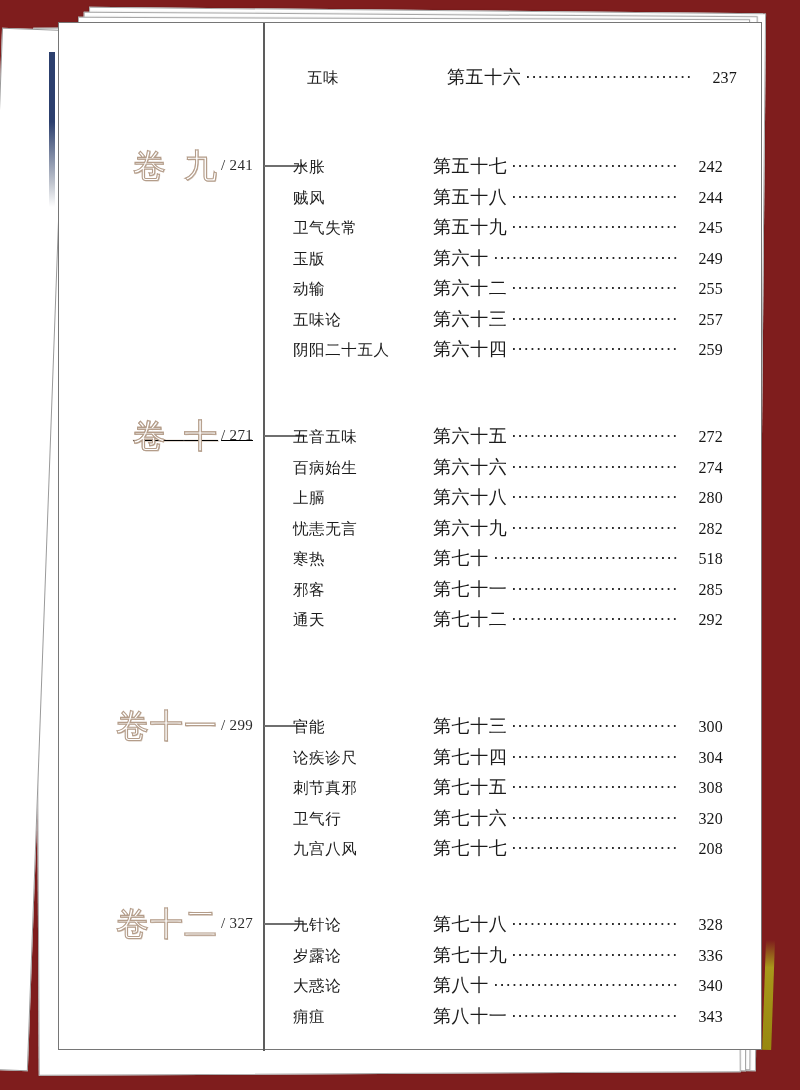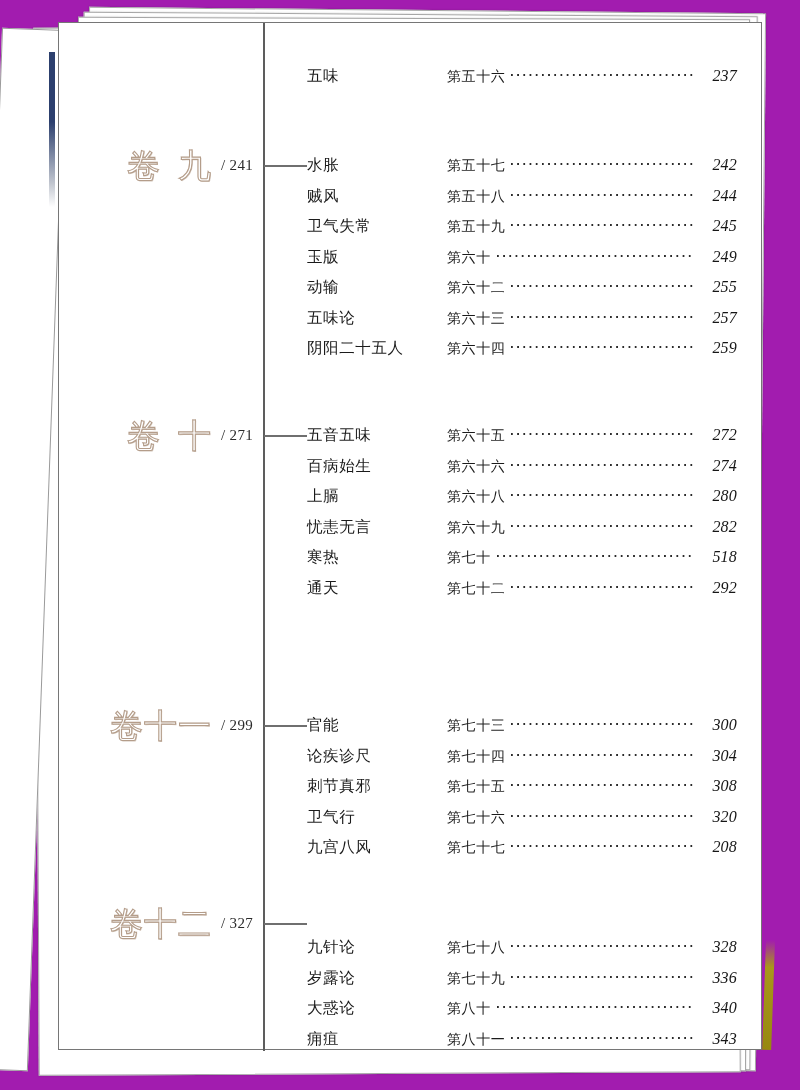--- a/index.html
+++ b/index.html
@@ -11,21 +11,21 @@
     width: 800px;
     height: 1090px;
     overflow: hidden;
     font-family: "Liberation Serif", "DejaVu Serif", serif;
   }
 
   #stage {
     position: relative;
     width: 800px;
     height: 1090px;
-    background: #a21caf;
+    background: #7f1d1d;
   }
 
   
   .sheet {
     position: absolute;
     background: #ffffff;
     border: 1px solid #a6a6a6;
     box-shadow: 0 0 2px rgba(0,0,0,0.22);
   }
   .sheet-r1 { left: 84px;  top: 10px;  width: 675px; height: 1056px; transform: rotate(0.55deg); }
@@ -127,48 +127,48 @@
     text-shadow:
        0.7px 0.7px 0 rgba(175,152,131,0.55),
       -0.4px -0.4px 0 rgba(214,199,184,0.7);
     vertical-align: middle;
   }
   .vol-title .wide-gap { letter-spacing: 18px; }
   .vol-page {
     font-family: "Liberation Serif", "DejaVu Serif", serif;
     font-size: 15px;
     color: #2b2b2b;
-    margin-left: 9px;
+    margin-left: 3px;
     vertical-align: middle;
     letter-spacing: 0.3px;
   }
 
   
   .entries {
     position: absolute;
-    left: 248px;
+    left: 234px;
     width: 430px;
   }
   .entry {
     display: flex;
     align-items: baseline;
     height: 30.5px;
     white-space: nowrap;
   }
   .entry-title {
     width: 140px;
     flex: 0 0 140px;
     font-family: "DejaVu Serif", "Liberation Serif", serif;
     font-size: 15.5px;
     color: #1b1b1b;
     letter-spacing: 0.6px;
   }
   .entry-num {
     font-family: Liberation Sans, sans-serif;
-    font-size: 14px;
+    font-size: 18px;
     color: #1b1b1b;
     letter-spacing: 0.6px;
     flex: 0 0 auto;
   }
   .entry-leader {
     flex: 1 1 auto;
     position: relative;
     height: 1em;
     margin: 0 3px 0 6px;
     overflow: hidden;
@@ -184,21 +184,20 @@
     background-size: 6.2px 2px;
     background-repeat: repeat-x;
   }
   .entry-pg {
     flex: 0 0 40px;
     text-align: right;
     font-family: "Liberation Serif", "DejaVu Serif", serif;
     font-size: 16px;
     color: #161616;
     letter-spacing: 0.2px;
-    font-style: italic;
   }
 
   
   .top-entry {
     position: absolute;
     left: 248px;
     top: 42px;
     width: 430px;
   }
 </style>
@@ -274,21 +273,21 @@
             <span class="entry-title">阴阳二十五人</span>
             <span class="entry-num">第六十四</span>
             <span class="entry-leader"></span>
             <span class="entry-pg">259</span>
           </div>
         </div>
       </div>
 
       <div class="vol-section" style="top:400px;">
         <div class="vol-tick" style="top:12px;"></div>
-        <div class="vol-head" style="top:-4px;">
+        <div class="vol-head" style="top:-4px;text-decoration:underline;">
           <span class="vol-title"><span class="wide-gap">卷</span>十</span><span class="vol-page">/ 271</span>
         </div>
         <div class="entries" style="top:1px;">
           <div class="entry">
             <span class="entry-title">五音五味</span>
             <span class="entry-num">第六十五</span>
             <span class="entry-leader"></span>
             <span class="entry-pg">272</span>
           </div>
           <div class="entry">
@@ -307,20 +306,26 @@
             <span class="entry-title">忧恚无言</span>
             <span class="entry-num">第六十九</span>
             <span class="entry-leader"></span>
             <span class="entry-pg">282</span>
           </div>
           <div class="entry">
             <span class="entry-title">寒热</span>
             <span class="entry-num">第七十</span>
             <span class="entry-leader"></span>
             <span class="entry-pg">518</span>
+          </div>
+          <div class="entry">
+            <span class="entry-title">邪客</span>
+            <span class="entry-num">第七十一</span>
+            <span class="entry-leader"></span>
+            <span class="entry-pg">285</span>
           </div>
           <div class="entry">
             <span class="entry-title">通天</span>
             <span class="entry-num">第七十二</span>
             <span class="entry-leader"></span>
             <span class="entry-pg">292</span>
           </div>
         </div>
       </div>
 
@@ -361,21 +366,21 @@
             <span class="entry-pg">208</span>
           </div>
         </div>
       </div>
 
       <div class="vol-section" style="top:888px;">
         <div class="vol-tick" style="top:12px;"></div>
         <div class="vol-head" style="top:-4px;">
           <span class="vol-title">卷十二</span><span class="vol-page">/ 327</span>
         </div>
-        <div class="entries" style="top:1px;margin-top:24px;">
+        <div class="entries" style="top:1px;">
           <div class="entry">
             <span class="entry-title">九针论</span>
             <span class="entry-num">第七十八</span>
             <span class="entry-leader"></span>
             <span class="entry-pg">328</span>
           </div>
           <div class="entry">
             <span class="entry-title">岁露论</span>
             <span class="entry-num">第七十九</span>
             <span class="entry-leader"></span>

